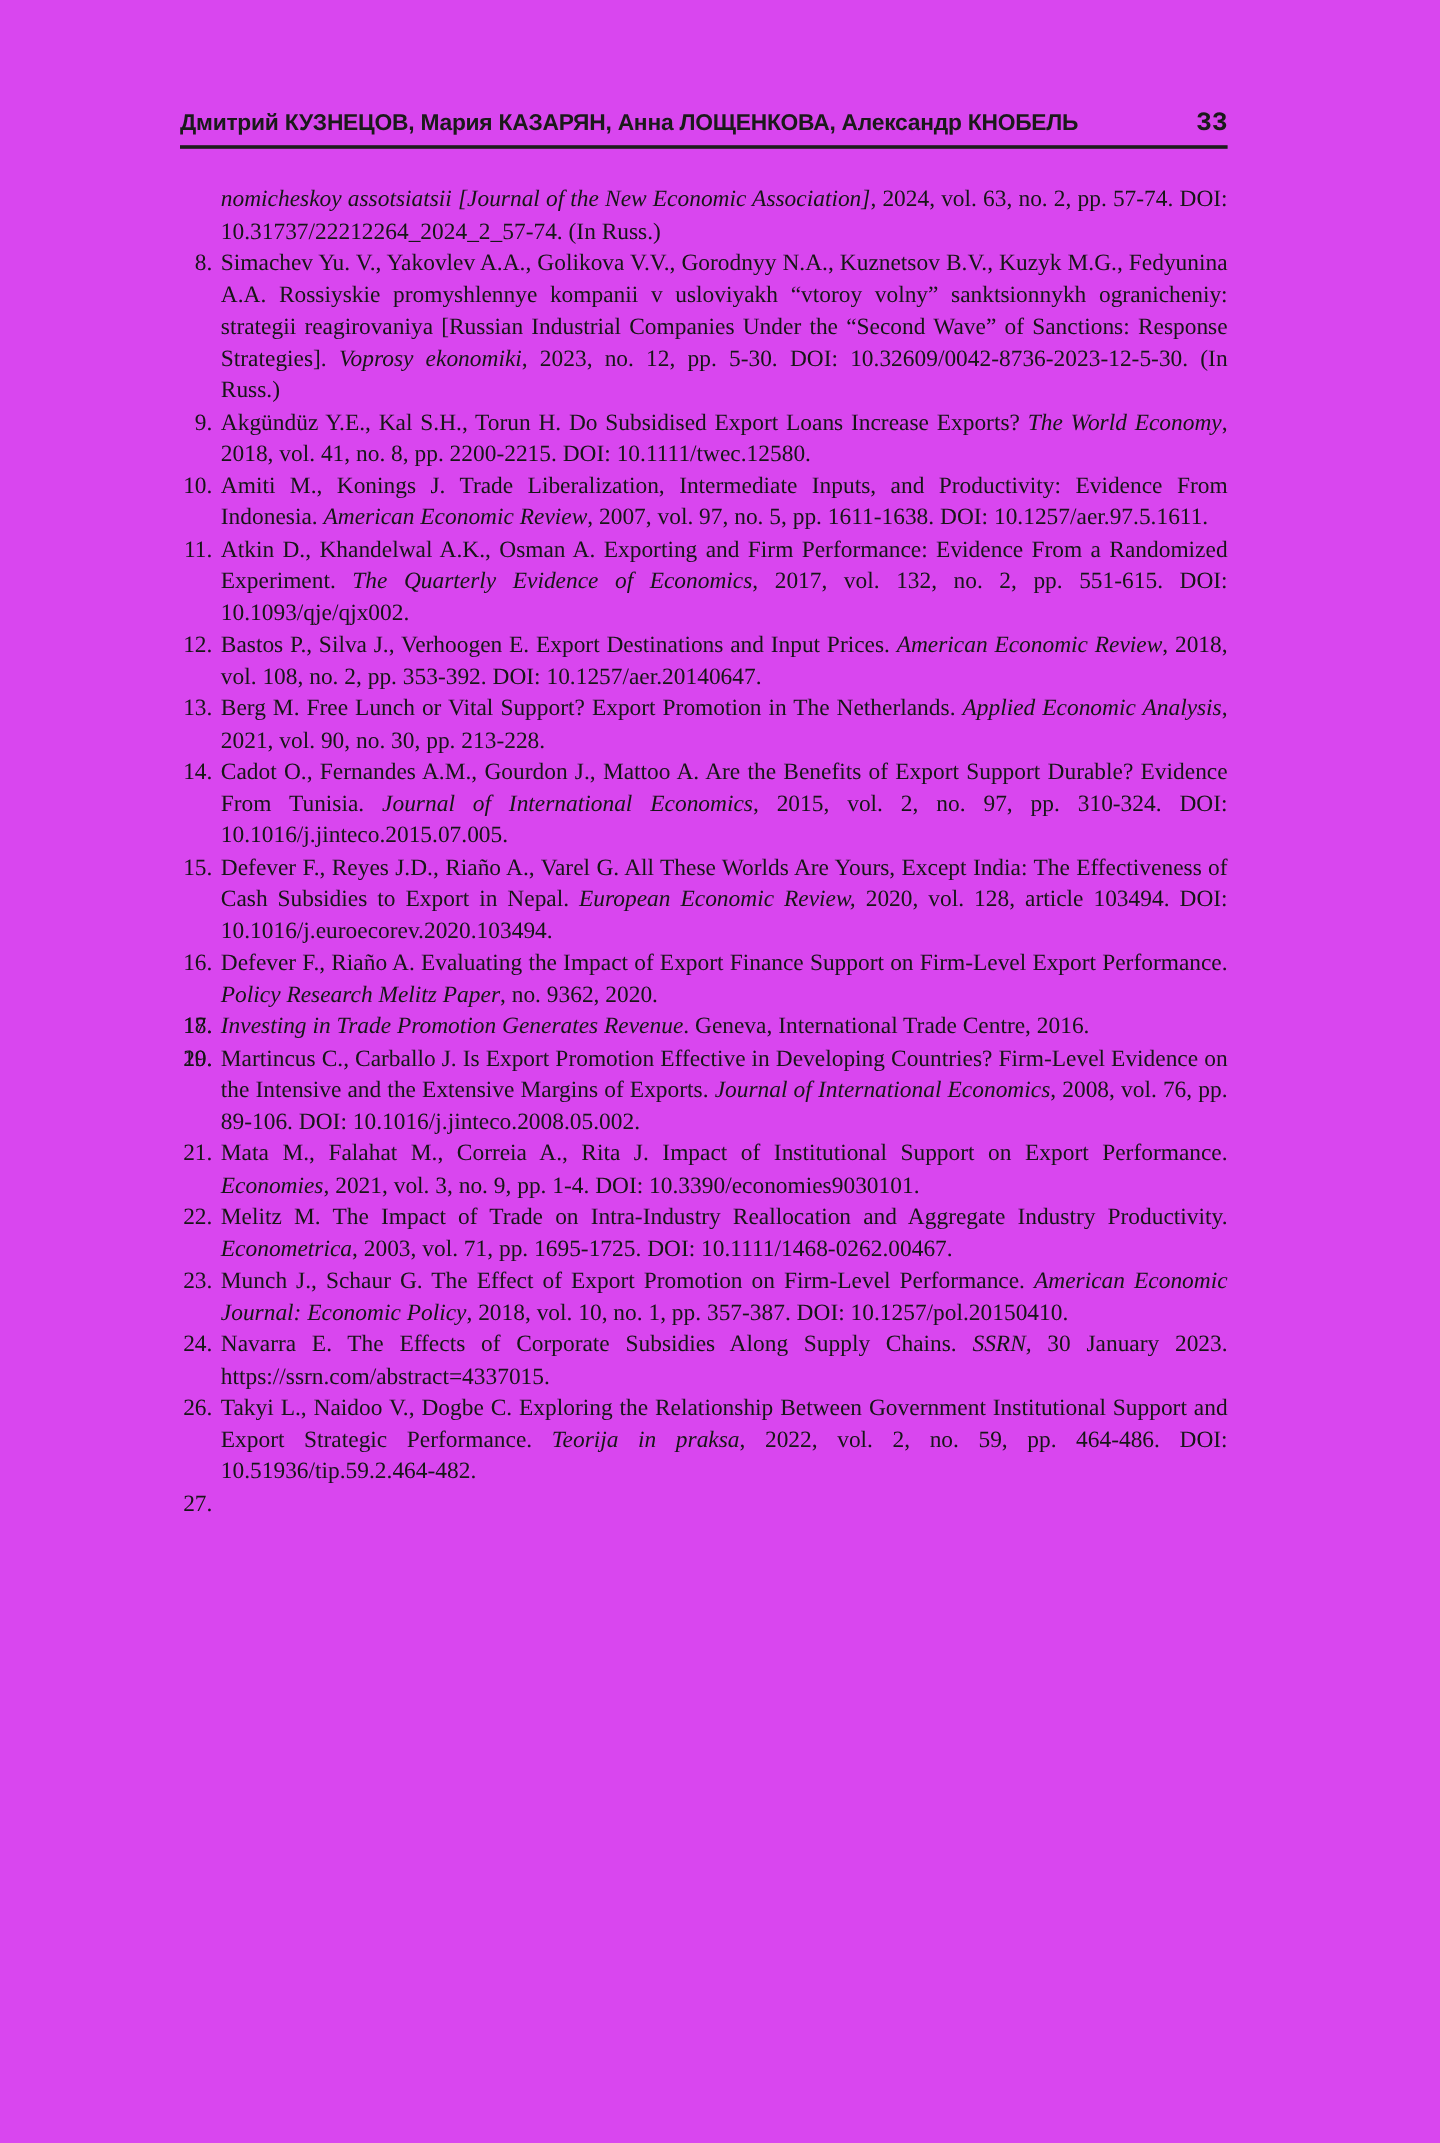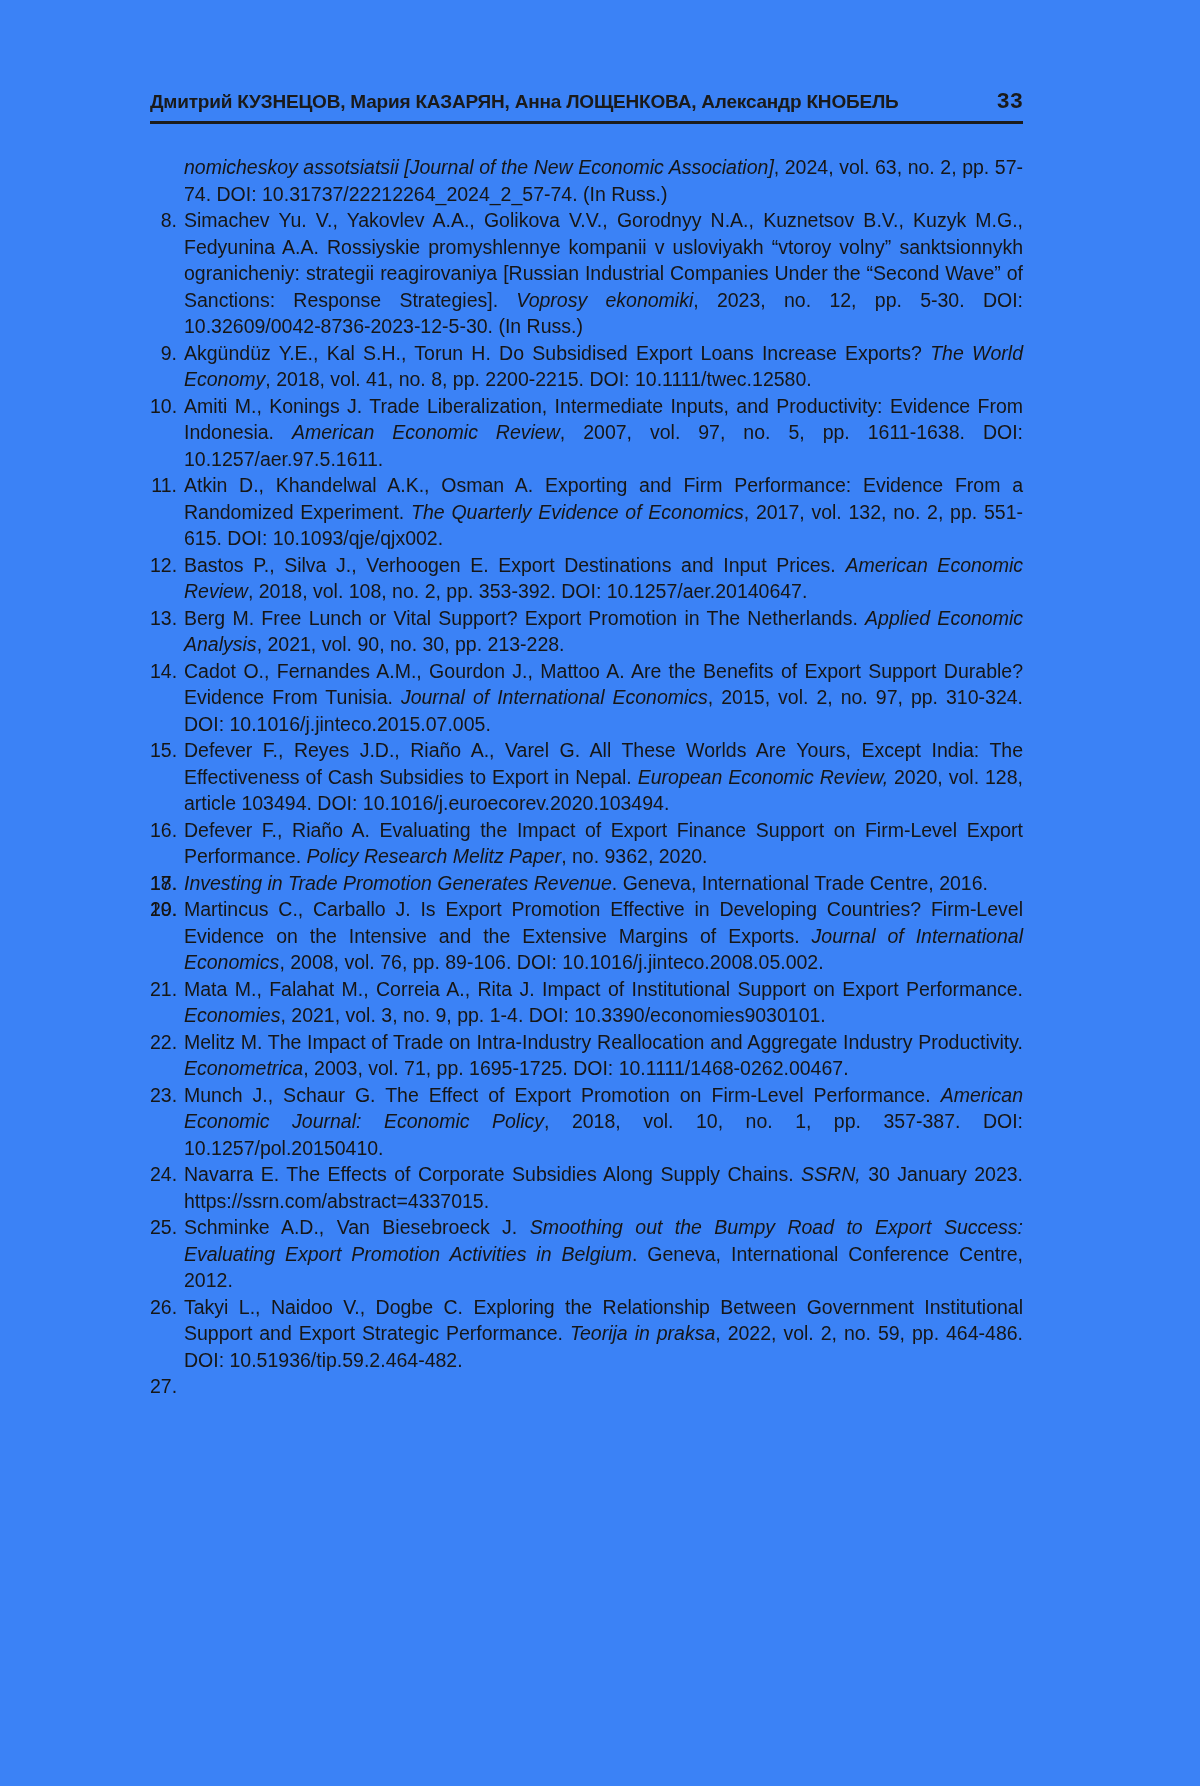--- a/index.html
+++ b/index.html
@@ -5,21 +5,21 @@
   html, body {
     margin: 0;
     padding: 0;
     background: #ffffff;
   }
   .page {
     position: relative;
     width: 1200px;
     height: 1786px;
     margin: 0 auto;
-    background: #3b82f6;
+    background: #d946ef;
     box-sizing: border-box;
     padding: 90px 177px 0 150px;
     overflow: hidden;
   }
   .header {
     display: flex;
     justify-content: space-between;
     align-items: baseline;
     font-family: "Liberation Sans", "DejaVu Sans", sans-serif;
     color: #1a1a1a;
@@ -32,21 +32,21 @@
     letter-spacing: -0.2px;
     white-space: nowrap;
   }
   .pageno {
     font-size: 22px;
     font-weight: 700;
     font-family: Liberation Mono, monospace;
   }
   .refs {
     margin-top: 30px;
-    font-family: Liberation Sans, sans-serif;
+    font-family: Liberation Serif, serif;
     font-size: 19.5px;
     line-height: 26.5px;
     color: #161616;
   }
   .ref {
     position: relative;
     padding-left: 34px;
     text-align: justify;
   }
   .refnum {
@@ -80,17 +80,16 @@
       <div class="ref"><span class="refnum">15.</span><span class="refbody"><span>Defever F., Reyes J.D., Riaño A., Varel G. All These Worlds Are Yours, Except India: The Effectiveness of Cash Subsidies to Export in Nepal. </span><i>European Economic Review,</i><span> 2020, vol. 128, article 103494. DOI: 10.1016/j.euroecorev.2020.103494.</span></span></div>
       <div class="ref"><span class="refnum">16.</span><span class="refbody"><span>Defever F., Riaño A. Evaluating the Impact of Export Finance Support on Firm-Level Export Performance. </span><i>Policy Research Melitz Paper</i><span>, no. 9362, 2020.</span></span></div>
       <div class="ref"><span class="refnum">17.</span></div>
       <div class="ref"><span class="refnum">18.</span><span class="refbody"><i>Investing in Trade Promotion Generates Revenue</i><span>. Geneva, International Trade Centre, 2016.</span></span></div>
       <div class="ref"><span class="refnum">19.</span></div>
       <div class="ref"><span class="refnum">20.</span><span class="refbody"><span>Martincus C., Carballo J. Is Export Promotion Effective in Developing Countries? Firm-Level Evidence on the Intensive and the Extensive Margins of Exports. </span><i>Journal of International Economics</i><span>, 2008, vol. 76, pp. 89-106. DOI: 10.1016/j.jinteco.2008.05.002.</span></span></div>
       <div class="ref"><span class="refnum">21.</span><span class="refbody"><span>Mata M., Falahat M., Correia A., Rita J. Impact of Institutional Support on Export Performance. </span><i>Economies</i><span>, 2021, vol. 3, no. 9, pp. 1-4. DOI: 10.3390/economies9030101.</span></span></div>
       <div class="ref"><span class="refnum">22.</span><span class="refbody"><span>Melitz M. The Impact of Trade on Intra-Industry Reallocation and Aggregate Industry Productivity. </span><i>Econometrica</i><span>, 2003, vol. 71, pp. 1695-1725. DOI: 10.1111/1468-0262.00467.</span></span></div>
       <div class="ref"><span class="refnum">23.</span><span class="refbody"><span>Munch J., Schaur G. The Effect of Export Promotion on Firm-Level Performance. </span><i>American Economic Journal: Economic Policy</i><span>, 2018, vol. 10, no. 1, pp. 357-387. DOI: 10.1257/pol.20150410.</span></span></div>
       <div class="ref"><span class="refnum">24.</span><span class="refbody"><span>Navarra E. The Effects of Corporate Subsidies Along Supply Chains. </span><i>SSRN,</i><span> 30 January 2023. https://ssrn.com/abstract=4337015.</span></span></div>
-      <div class="ref"><span class="refnum">25.</span><span class="refbody"><span>Schminke A.D., Van Biesebroeck J. </span><i>Smoothing out the Bumpy Road to Export Success: Evaluating Export Promotion Activities in Belgium</i><span>. Geneva, International Conference Centre, 2012.</span></span></div>
       <div class="ref"><span class="refnum">26.</span><span class="refbody"><span>Takyi L., Naidoo V., Dogbe C. Exploring the Relationship Between Government Institutional Support and Export Strategic Performance. </span><i>Teorija in praksa</i><span>, 2022, vol. 2, no. 59, pp. 464-486. DOI: 10.51936/tip.59.2.464-482.</span></span></div>
       <div class="ref"><span class="refnum">27.</span></div>
     </div>
 </div>
 
 </body></html>

